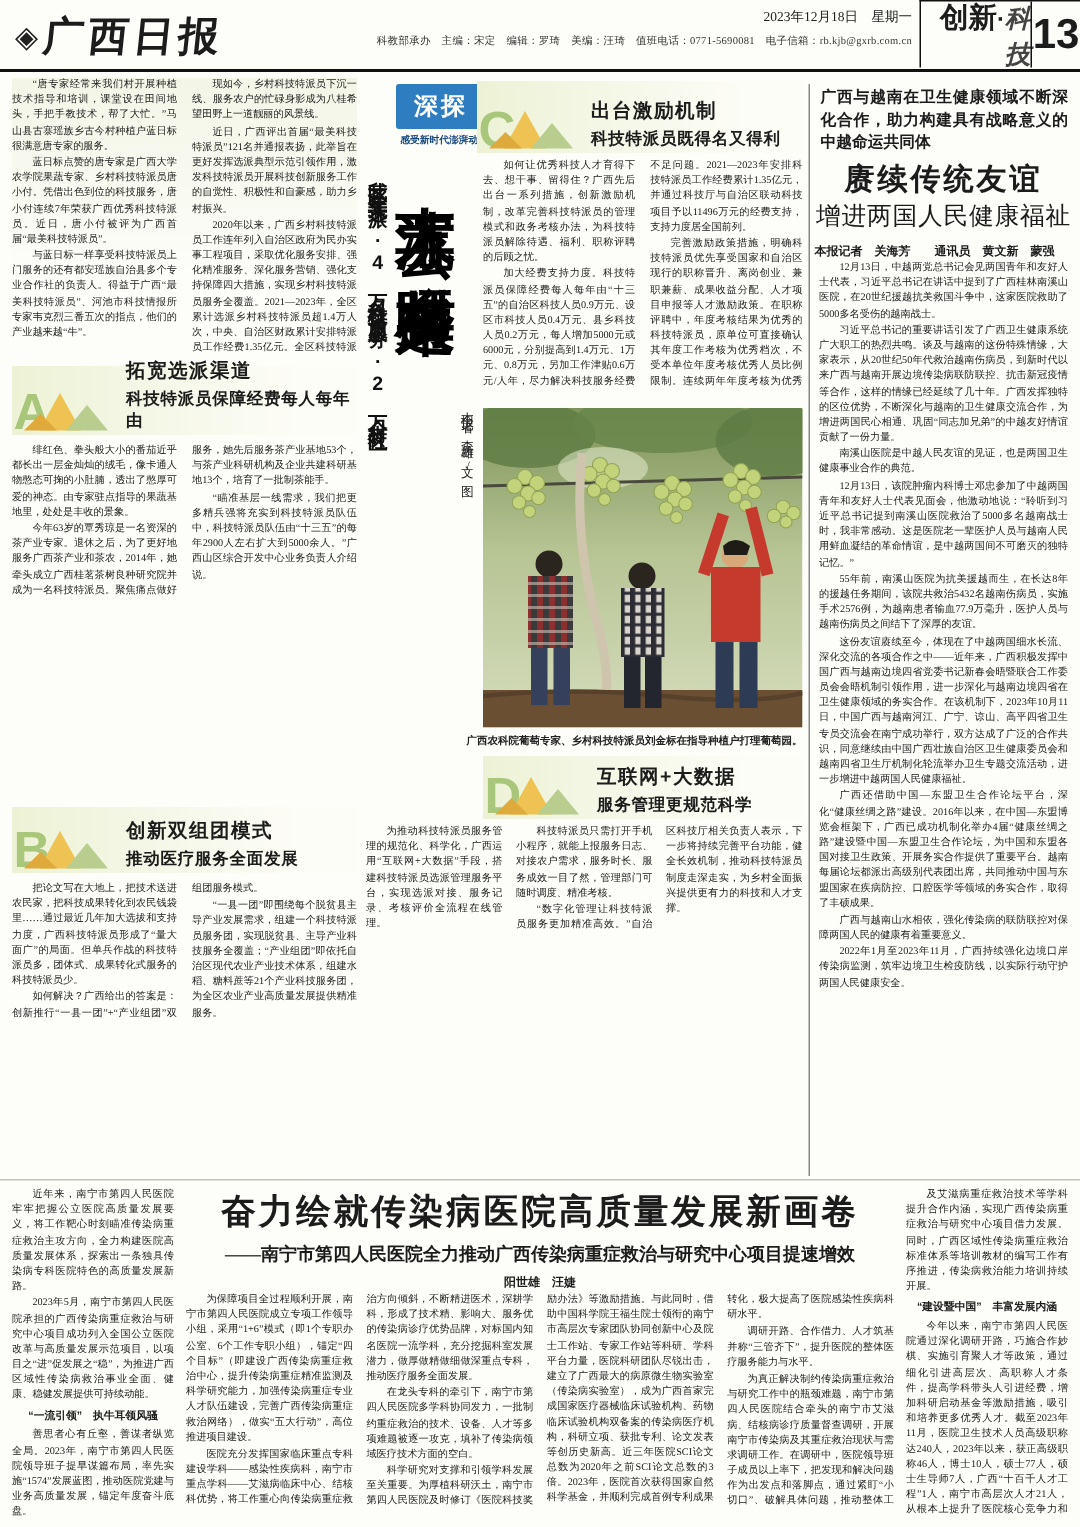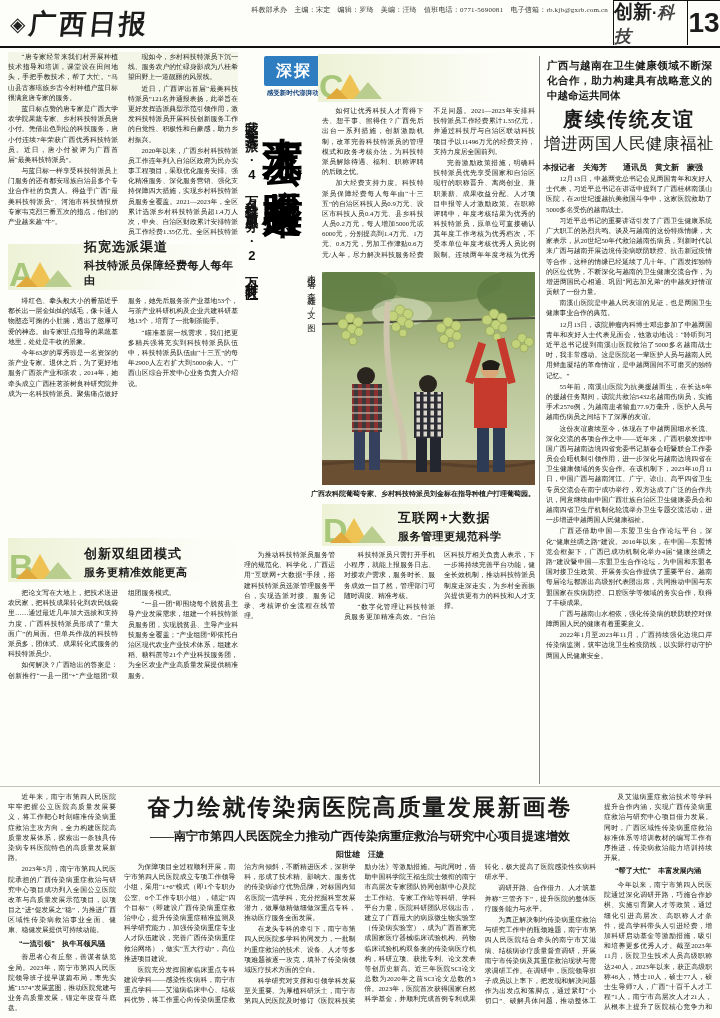--- a/index.html
+++ b/index.html
@@ -9,21 +9,21 @@
   .hdr{position:absolute;left:0;top:0;width:720px;height:46px;border-bottom:2.5px solid #111;}
   .mast{position:absolute;left:10px;top:6px;display:flex;align-items:center;}
   .mast-mark{font-size:20px;color:#222;margin-right:4px;}
   .mast-chars{font-size:27px;font-weight:900;letter-spacing:3px;transform:skewX(-6deg);
               font-family:"Liberation Serif",serif;}
   .head-meta{position:absolute;right:112px;top:5px;text-align:right;}
   .date-line{font-size:9px;color:#222;margin-bottom:4px;}
   .staff-line{font-size:7px;color:#333;letter-spacing:.2px;}
   .section-box{position:absolute;right:0;top:0;height:44px;width:106px;border-left:1.5px solid #111;
                border-top:1px solid #111;display:flex;align-items:center;}
-  .section-label{flex:1;text-align:left;font-family:"Liberation Sans",sans-serif;}
+  .section-label{flex:1;text-align:right;font-family:"Liberation Sans",sans-serif;}
   .sec-black{font-size:19px;font-weight:900;}
   .sec-dot{font-size:16px;font-weight:900;}
   .sec-light{font-size:17px;font-weight:700;font-style:italic;color:#444;}
   .page-num{width:32px;text-align:center;font-size:28px;font-weight:900;border-left:1.5px solid #111;
             height:44px;line-height:44px;font-family:"Liberation Sans",sans-serif;}
   
   .txt{font-size:6.8px;line-height:1.5;text-align:justify;color:#202020;overflow:hidden;}
   .txt p{margin:0 0 1px 0;text-indent:2em;}
   .txt p.subhead{text-indent:0;text-align:center;font-weight:900;font-family:"Liberation Sans",sans-serif;
                  margin:3px 0;font-size:7.2px;}
@@ -74,20 +74,21 @@
 <body>
 
 <div class="page">
 
   <header class="hdr">
     <div class="mast">
       <span class="mast-mark">◈</span>
       <span class="mast-chars">广西日报</span>
     </div>
     <div class="head-meta">
+      <div class="date-line">2023年12月18日　星期一</div>
       <div class="staff-line">科教部承办　主编：宋定　编辑：罗琦　美编：汪琦　值班电话：0771-5690081　电子信箱：rb.kjb@gxrb.com.cn</div>
     </div>
     <div class="section-box">
       <div class="section-label">
         <span class="sec-black">创新</span><span class="sec-dot">·</span><span class="sec-light">科技</span>
       </div>
       <div class="page-num">13</div>
     </div>
   </header>
 
@@ -120,21 +121,21 @@
 
   <div class="abs sec-head" style="left:8px;top:538px;width:230px;height:44px;">
     <svg class="sec-icon" width="70" height="40" viewBox="0 0 70 40">
       <text class="sec-letter" x="1" y="36">B</text>
       <path d="M18 37 L32 12 L46 37 Z" fill="#eec353"></path>
       <path d="M36 37 L50 20 L64 37 Z" fill="#b8cd8e"></path>
       <path d="M8 37 L19 26 L30 37 Z" fill="#dfa93c"></path>
     </svg>
     <div class="sec-titles">
       <div class="sec-title">创新双组团模式</div>
-      <div class="sec-sub">服务更精准效能更高</div>
+      <div class="sec-sub">推动医疗服务全面发展</div>
     </div>
   </div>
   <div class="abs txt cols2" style="left:8px;top:588px;width:230px;height:196px;">
       <p>把论文写在大地上，把技术送进农民家，把科技成果转化到农民钱袋里……通过最近几年加大选拔和支持力度，广西科技特派员形成了“量大面广”的局面。但单兵作战的科技特派员多，团体式、成果转化式服务的科技特派员少。</p>
       <p>如何解决？广西给出的答案是：创新推行“一县一团”+“产业组团”双组团服务模式。</p>
       <p>“一县一团”即围绕每个脱贫县主导产业发展需求，组建一个科技特派员服务团，实现脱贫县、主导产业科技服务全覆盖；“产业组团”即依托自治区现代农业产业技术体系，组建水稻、糖料蔗等21个产业科技服务团，为全区农业产业高质量发展提供精准服务。</p>
     </div>
 
   <div class="abs" style="left:232px;top:56px;width:64px;padding-left:32px;">
     <div class="badge-box">
@@ -148,20 +149,24 @@
     <div class="badge-tag">感受新时代澎湃动力</div>
   </div>
 
   <div class="abs sec-head" style="left:318px;top:54px;width:217px;height:48px;">
     <svg class="sec-icon" width="70" height="40" viewBox="0 0 70 40">
       <text class="sec-letter" x="1" y="36">C</text>
       <path d="M18 37 L32 12 L46 37 Z" fill="#eec353"></path>
       <path d="M36 37 L50 20 L64 37 Z" fill="#b8cd8e"></path>
       <path d="M8 37 L19 26 L30 37 Z" fill="#dfa93c"></path>
     </svg>
+    <div class="sec-titles">
+      <div class="sec-title">出台激励机制</div>
+      <div class="sec-sub">科技特派员既得名又得利</div>
+    </div>
   </div>
 
   <div class="abs v deck-v" style="left:244px;top:110px;height:432px;">我区三年共选派1.4万名科技特派员服务1.2万个村社区</div>
 
   <div class="abs v headline-v" style="left:262px;top:106px;height:446px;">人才沉下去　乡村旺起来</div>
 
   <div class="abs v byline-v" style="left:306px;top:268px;height:110px;">本报记者　李新雄　文/图</div>
 
   <div class="abs txt cols2" style="left:322px;top:106px;width:213px;height:162px;">
       <p>如何让优秀科技人才育得下去、想干事、留得住？广西先后出台一系列措施，创新激励机制，改革完善科技特派员的管理模式和政务考核办法，为科技特派员解除待遇、福利、职称评聘的后顾之忧。</p>
@@ -321,17 +326,17 @@
       <p>为保障项目全过程顺利开展，南宁市第四人民医院成立专项工作领导小组，采用“1+6”模式（即1个专职办公室、6个工作专职小组），锚定“四个目标”（即建设广西传染病重症救治中心，提升传染病重症精准监测及科学研究能力，加强传染病重症专业人才队伍建设，完善广西传染病重症救治网络），做实“五大行动”，高位推进项目建设。</p>
       <p>医院充分发挥国家临床重点专科建设学科——感染性疾病科，南宁市重点学科——艾滋病临床中心、结核科优势，将工作重心向传染病重症救治方向倾斜，不断精进医术，深耕学科，形成了技术精、影响大、服务优的传染病诊疗优势品牌，对标国内知名医院一流学科，充分挖掘科室发展潜力，做厚做精做细做深重点专科，推动医疗服务全面发展。</p>
       <p>在龙头专科的牵引下，南宁市第四人民医院多学科协同发力，一批制约重症救治的技术、设备、人才等多项难题被逐一攻克，填补了传染病领域医疗技术方面的空白。</p>
       <p>科学研究对支撑和引领学科发展至关重要。为厚植科研沃土，南宁市第四人民医院及时修订《医院科技奖励办法》等激励措施。与此同时，借助中国科学院王福生院士领衔的南宁市高层次专家团队协同创新中心及院士工作站、专家工作站等科研、学科平台力量，医院科研团队尽锐出击，建立了广西最大的病原微生物实验室（传染病实验室），成为广西首家完成国家医疗器械临床试验机构、药物临床试验机构双备案的传染病医疗机构，科研立项、获批专利、论文发表等创历史新高。近三年医院SCI论文总数为2020年之前SCI论文总数的3倍。2023年，医院首次获得国家自然科学基金，并顺利完成首例专利成果转化，极大提高了医院感染性疾病科研水平。</p>
       <p>调研开路、合作借力、人才筑基并称“三管齐下”，提升医院的整体医疗服务能力与水平。</p>
       <p>为真正解决制约传染病重症救治与研究工作中的瓶颈难题，南宁市第四人民医院结合牵头的南宁市艾滋病、结核病诊疗质量督查调研，开展南宁市传染病及其重症救治现状与需求调研工作。在调研中，医院领导班子成员以上率下，把发现和解决问题作为出发点和落脚点，通过紧盯“小切口”、破解具体问题，推动整体工作，梳理提炼30余项调研重点问题，形成问题清单，逐项击破。</p>
     </div>
 
   <div class="abs txt" style="left:604px;top:792px;width:108px;height:220px;">
       <p>及艾滋病重症救治技术等学科提升合作内涵，实现广西传染病重症救治与研究中心项目借力发展。同时，广西区域性传染病重症救治标准体系等培训教材的编写工作有序推进，传染病救治能力培训持续开展。</p>
-      <p class="subhead">“帮了大忙”　丰富发展内涵</p>
+      <p class="subhead">“建设暨中国”　丰富发展内涵</p>
       <p>今年以来，南宁市第四人民医院通过深化调研开路，巧施合作妙棋、实施引育聚人才等政策，通过细化引进高层次、高职称人才条件，提高学科带头人引进经费，增加科研启动基金等激励措施，吸引和培养更多优秀人才。截至2023年11月，医院卫生技术人员高级职称达240人，2023年以来，获正高级职称46人，博士10人，硕士77人，硕士生导师7人，广西“十百千人才工程”1人，南宁市高层次人才21人，从根本上提升了医院核心竞争力和综合实力。</p>
     </div>
 
 </div>
 
 </body></html>

